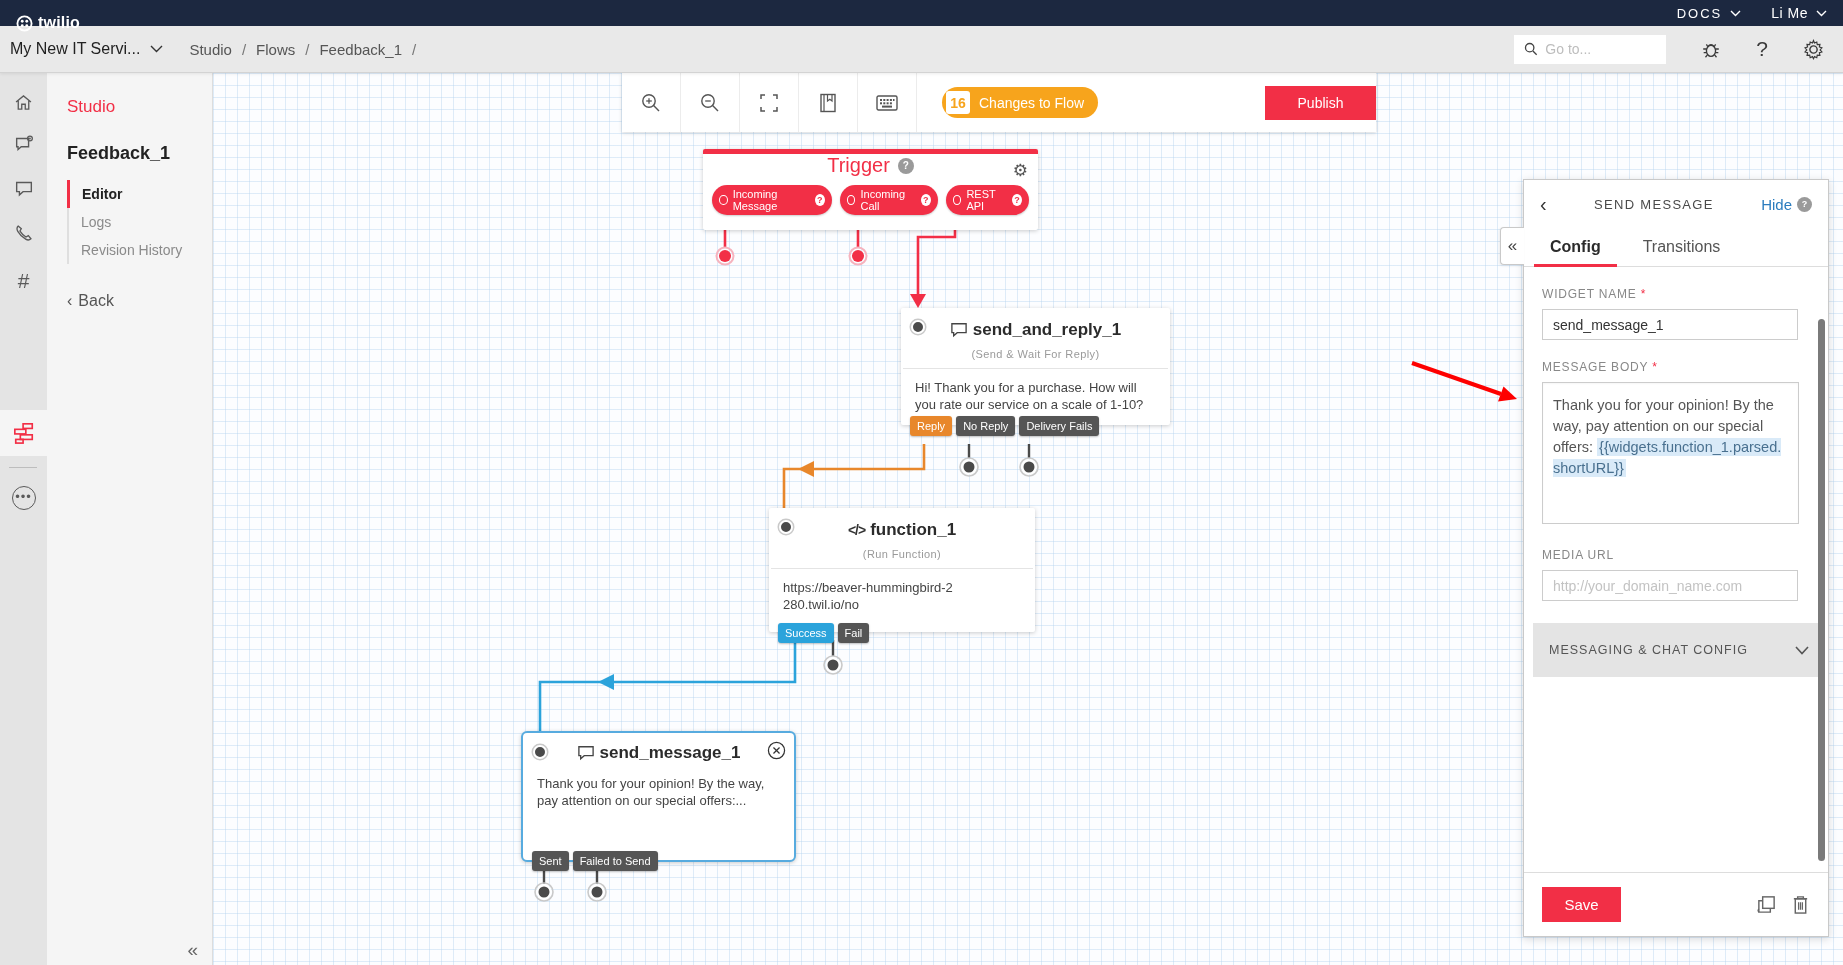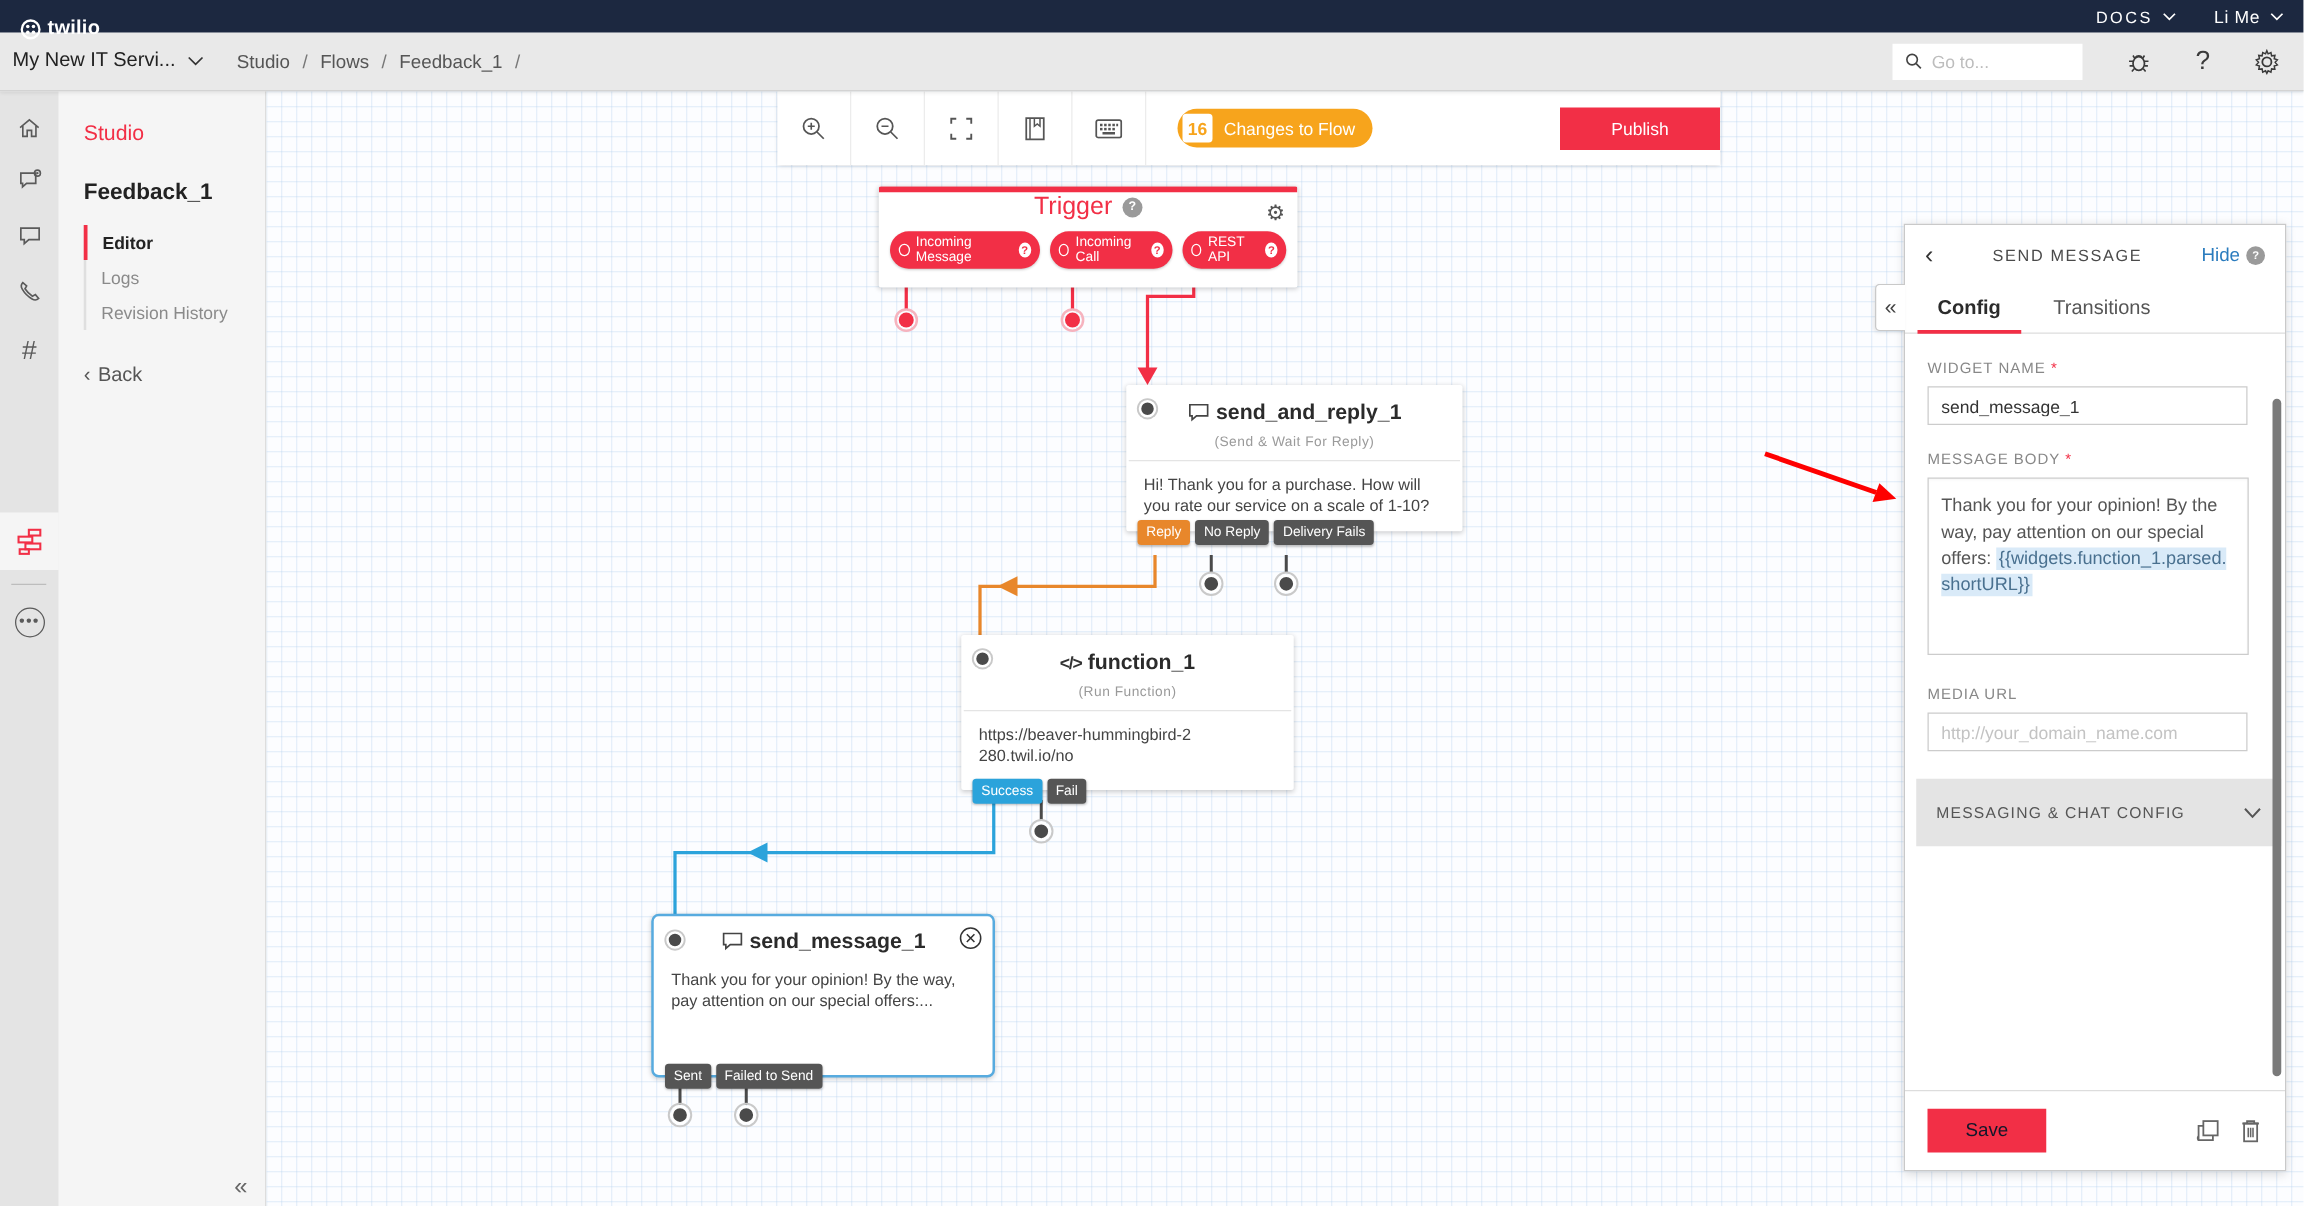--- a/index.html
+++ b/index.html
@@ -60,21 +60,21 @@
   
   .toolbar { position:absolute; left:622px; top:73px; width:754px; height:59px; background:#fff;
              box-shadow:0 1px 4px rgba(0,0,0,.15); display:flex; align-items:center; z-index:10; }
   .tb-btn { width:59px; height:100%; display:flex; align-items:center; justify-content:center;
             border-right:1px solid #ECECEC; cursor:pointer; color:#555; }
   .changes-pill { margin-left:25px; background:#F7A41C; border-radius:999px; height:31px; display:flex;
                   align-items:center; padding:0 14px 0 4px; gap:9px; cursor:pointer; }
   .changes-count { background:#fff; color:#F7A41C; font-weight:700; font-size:14px; border-radius:3px;
                    width:24px; height:23px; display:flex; align-items:center; justify-content:center; }
   .changes-label { color:#fff; font-size:14px; }
-  .publish-btn { margin-left:auto; width:128px; height:34px; background:#F22F46; color:#fff; border:0;
+  .publish-btn { margin-left:auto; width:111px; height:34px; background:#F22F46; color:#fff; border:0;
                  font-size:14px; cursor:pointer; font-family:"Liberation Sans",sans-serif; }
 
   
   .connectors { position:absolute; left:0; top:0; z-index:2; pointer-events:none; }
   .c-red   { stroke:#F22F46; stroke-width:2.6; fill:none; }
   .c-gray  { stroke:#4a4a4a; stroke-width:2.4; fill:none; }
   .c-orange{ stroke:#E8872B; stroke-width:2.6; fill:none; }
   .c-blue  { stroke:#2BA3DB; stroke-width:2.6; fill:none; }
 
   .card { position:absolute; background:#fff; box-shadow:0 1px 4px rgba(0,0,0,.2); z-index:3; border-radius:2px; }
@@ -135,21 +135,21 @@
                 font-family:"Liberation Sans",sans-serif; outline:none; }
   .text-input::placeholder { color:#C3C3C3; }
   .body-box { width:257px; height:142px; border:1px solid #CCC; background:#fff; padding:12px 10px; font-size:14.5px;
               color:#555; line-height:21px; overflow:hidden; cursor:text; box-shadow:inset 0 1px 2px rgba(0,0,0,.04); }
   .tmpl { background:#D9EAF8; color:#49708F; word-break:break-all; padding:1px 2px; }
   .section-bar { margin:22px -18px 5px; margin-left:-9px; margin-right:-10px; width:292px; height:54px; background:#E4E4E4;
                  display:flex; align-items:center; padding:0 16px; cursor:pointer; }
   .section-label { font-size:12.5px; color:#555; letter-spacing:1px; flex:1; }
   .panel-footer { position:absolute; left:0; bottom:0; width:100%; height:64px; border-top:1px solid #DDD;
                   display:flex; align-items:center; padding:0 18px; }
-  .save-btn { width:95px; height:35px; background:#F22F46; color:#0f172a; border:0; font-size:15px; cursor:pointer;
+  .save-btn { width:79px; height:35px; background:#F22F46; color:#ffffff; border:0; font-size:15px; cursor:pointer;
               font-family:"Liberation Sans",sans-serif; }
   .footer-icons { margin-left:auto; display:flex; gap:14px; align-items:center; color:#666; }
   .scroll-thumb { position:absolute; right:3px; top:139px; width:7px; height:542px; background:#7a7a7a; border-radius:4px; cursor:pointer; } .mt20{margin-top:20px;}
   svg { display:block; }
 </style>
 </head>
 <body>
 
 <div id="app">
 

